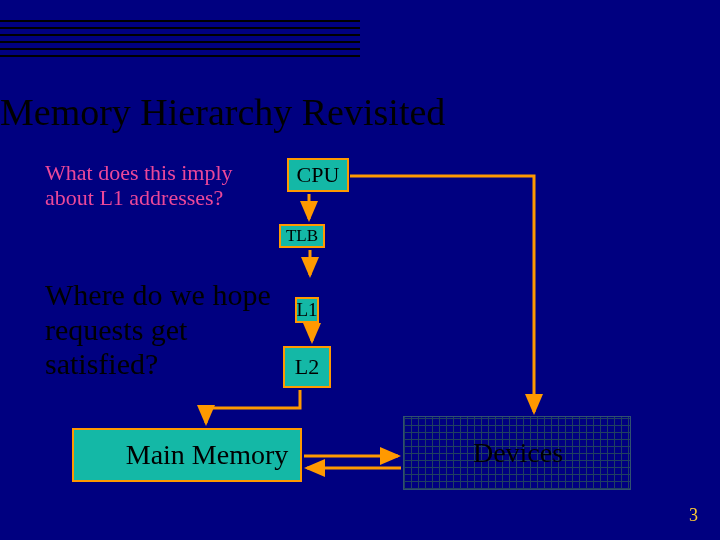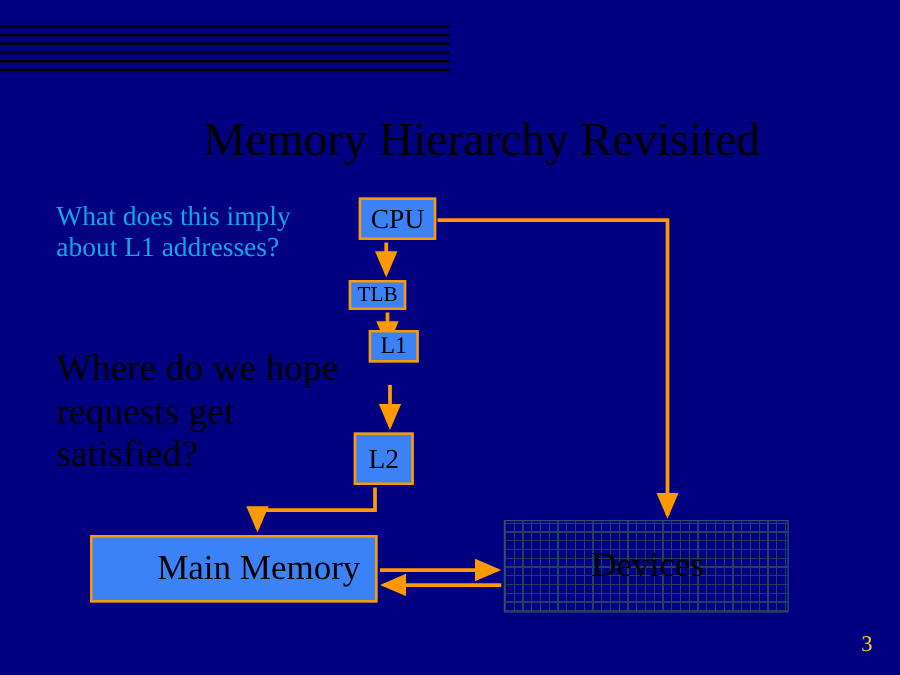--- a/index.html
+++ b/index.html
@@ -20,55 +20,54 @@
   .lines div {
     height: 2px;
     background: #000;
     margin-bottom: 5px;
   }
   .title {
     position: absolute;
     top: 90px;
     left: 0;
     width: 608px;
-    text-align: right;
+    text-align: left;
     color: #000;
     font-size: 38px;
-    padding-left: 17px;
   }
   .q1 {
     position: absolute;
     top: 160px;
     left: 45px;
     width: 200px;
-    color: #0ea5e9;
+    color: #ec4899;
     font-size: 22px;
     line-height: 1.15;
   }
   .q2 {
     position: absolute;
     top: 278px;
     left: 45px;
     width: 230px;
     color: #000;
     font-size: 30px;
     line-height: 1.15;
   }
   .box {
     position: absolute;
-    background: #3b82f6;
+    background: #14b8a6;
     border: 2px solid #ff9900;
     color: #000;
     display: flex;
     align-items: center;
     justify-content: center;
   }
   .cpu { top: 158px; left: 287px; width: 62px; height: 34px; font-size: 22px; }
   .tlb { top: 224px; left: 279px; width: 46px; height: 24px; font-size: 17px; }
-  .l1  { top: 264px; left: 295px; width: 40px; height: 26px; font-size: 19px; }
+  .l1  { top: 297px; left: 295px; width: 24px; height: 26px; font-size: 19px; }
   .l2  { top: 346px; left: 283px; width: 48px; height: 42px; font-size: 22px; }
   .mem { top: 428px; left: 72px;  width: 230px; height: 54px; font-size: 28px; padding-left: 40px; }
   .pagenum {
     position: absolute;
     bottom: 14px;
     right: 22px;
     color: #ffcc33;
     font-size: 18px;
   }
 

